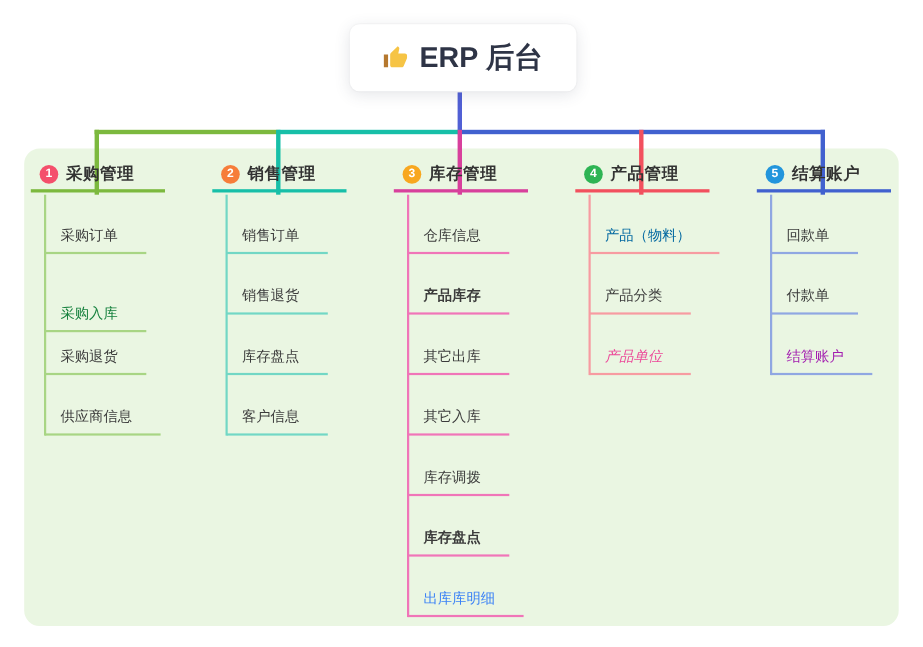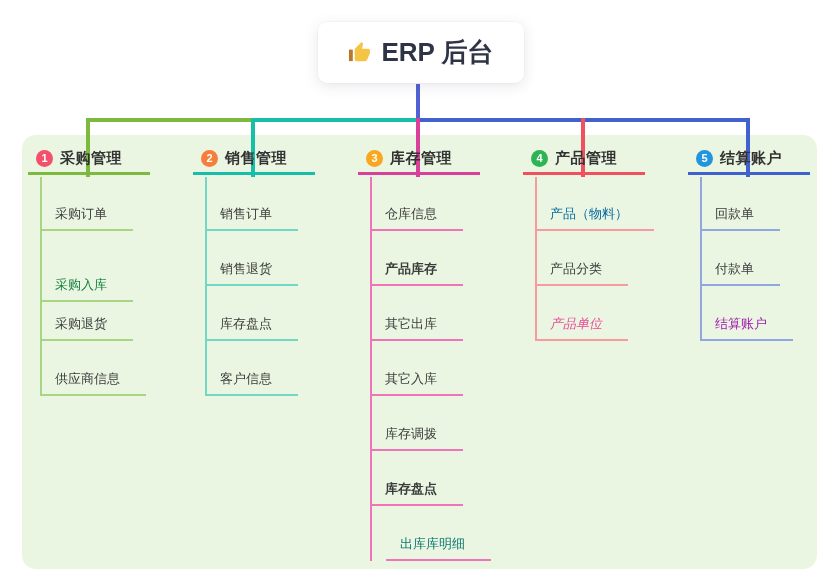--- a/index.html
+++ b/index.html
@@ -62,21 +62,21 @@
         <span class="badge" style="background: rgb(248, 167, 31);">3</span>
         <span class="branch-label" style="color: rgb(51, 51, 51);">库存管理</span>
       </div>
       <div class="abs line" style="left: 370px; top: 177px; width: 2px; height: 384px; background: rgb(240, 117, 184);"></div>
       <div class="child-node" style="left: 371px; top: 205px; border-bottom-color: rgb(240, 117, 184); color: rgb(60, 60, 60);">仓库信息</div>
       <div class="child-node" style="left: 371px; top: 260px; border-bottom-color: rgb(240, 117, 184); color: rgb(60, 60, 60); font-weight: bold;">产品库存</div>
       <div class="child-node" style="left: 371px; top: 315px; border-bottom-color: rgb(240, 117, 184); color: rgb(60, 60, 60);">其它出库</div>
       <div class="child-node" style="left: 371px; top: 370px; border-bottom-color: rgb(240, 117, 184); color: rgb(60, 60, 60);">其它入库</div>
       <div class="child-node" style="left: 371px; top: 425px; border-bottom-color: rgb(240, 117, 184); color: rgb(60, 60, 60);">库存调拨</div>
       <div class="child-node" style="left: 371px; top: 480px; border-bottom-color: rgb(240, 117, 184); color: rgb(60, 60, 60); font-weight: bold;">库存盘点</div>
-      <div class="child-node" style="left: 386px; top: 535px; border-bottom-color: rgb(240, 117, 184); color: #0f766e;">出库库明细</div>
+      <div class="child-node" style="left: 371px; top: 535px; border-bottom-color: rgb(240, 117, 184); color: #3b82f6;">出库库明细</div>
       <div class="abs line" style="left: 581px; top: 118px; width: 4px; height: 59px; background: rgb(242, 80, 94);"></div>
       <div class="branch-header" style="left: 523px; top: 149px; border-bottom-color: rgb(242, 80, 94);">
         <span class="badge" style="background: rgb(46, 180, 84);">4</span>
         <span class="branch-label" style="color: rgb(51, 51, 51);">产品管理</span>
       </div>
       <div class="abs line" style="left: 535px; top: 177px; width: 2px; height: 164px; background: rgb(247, 155, 161);"></div>
       <div class="child-node" style="left: 536px; top: 205px; border-bottom-color: rgb(247, 155, 161); color: #0369a1;">产品（物料）</div>
       <div class="child-node" style="left: 536px; top: 260px; border-bottom-color: rgb(247, 155, 161); color: rgb(60, 60, 60);">产品分类</div>
       <div class="child-node" style="left: 536px; top: 315px; border-bottom-color: rgb(247, 155, 161); color: #ec4899; font-style: italic;">产品单位</div>
       <div class="abs line" style="left: 746px; top: 118px; width: 4px; height: 59px; background: rgb(65, 97, 207);"></div>

